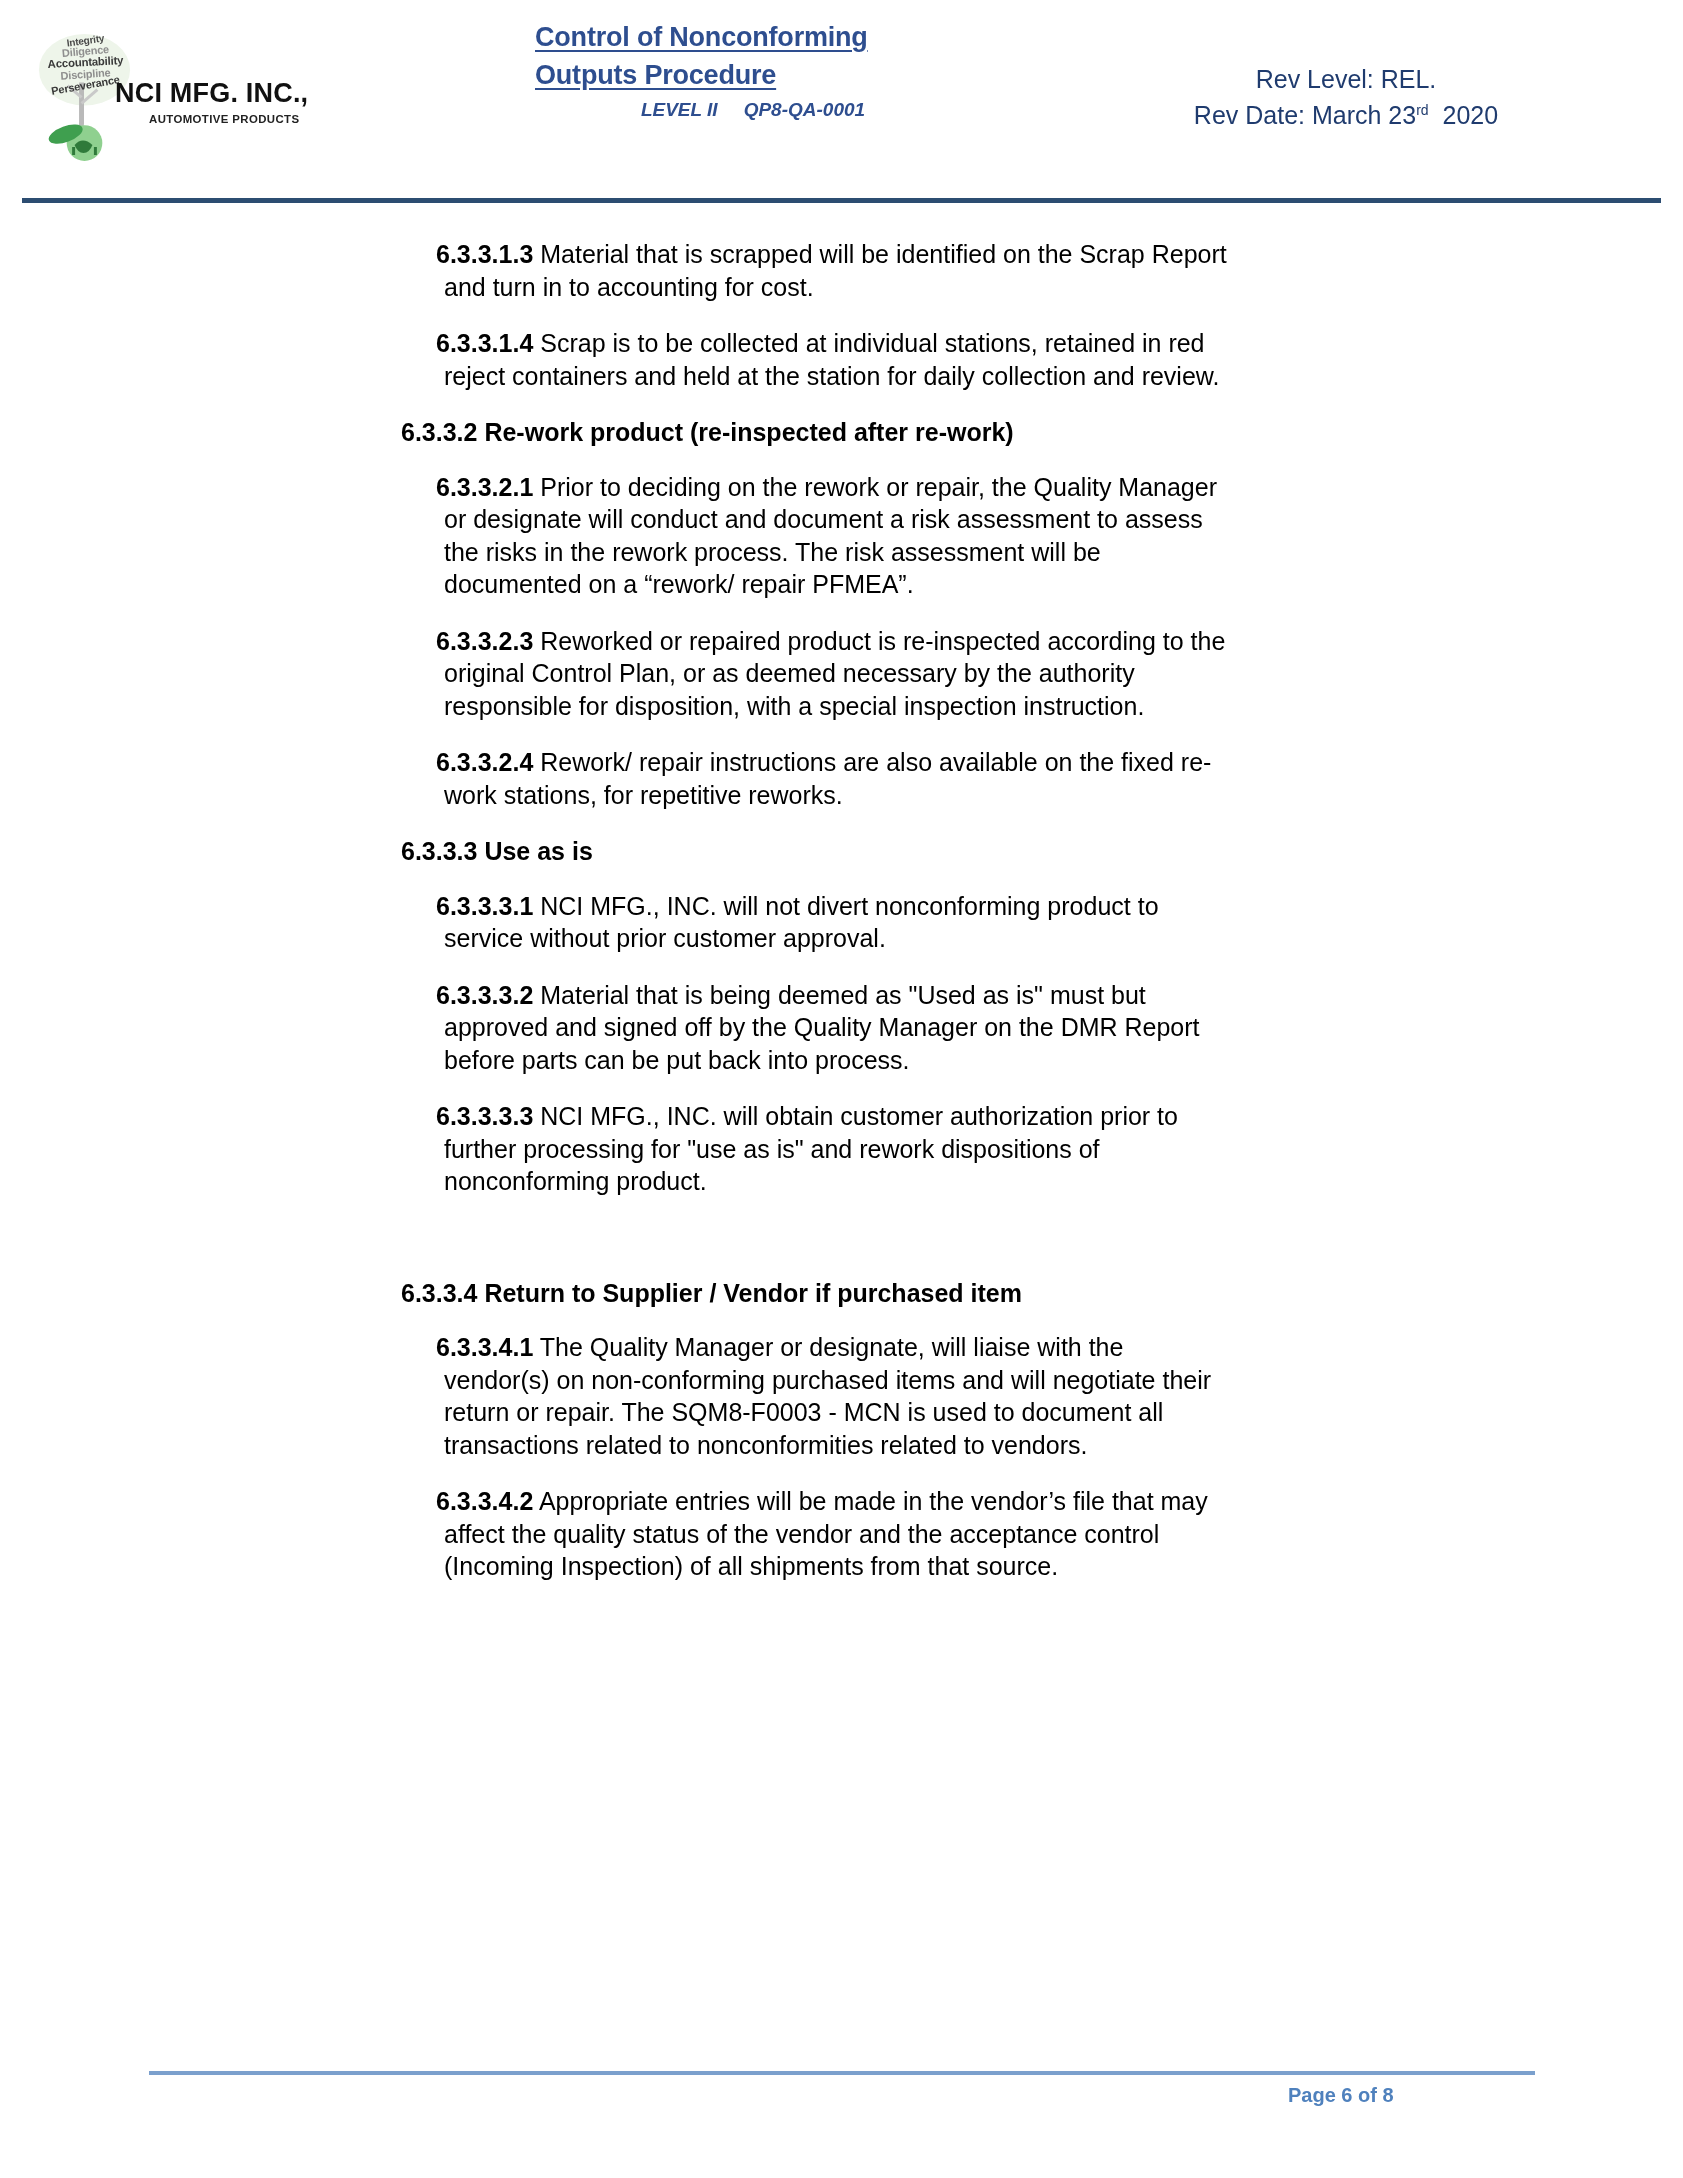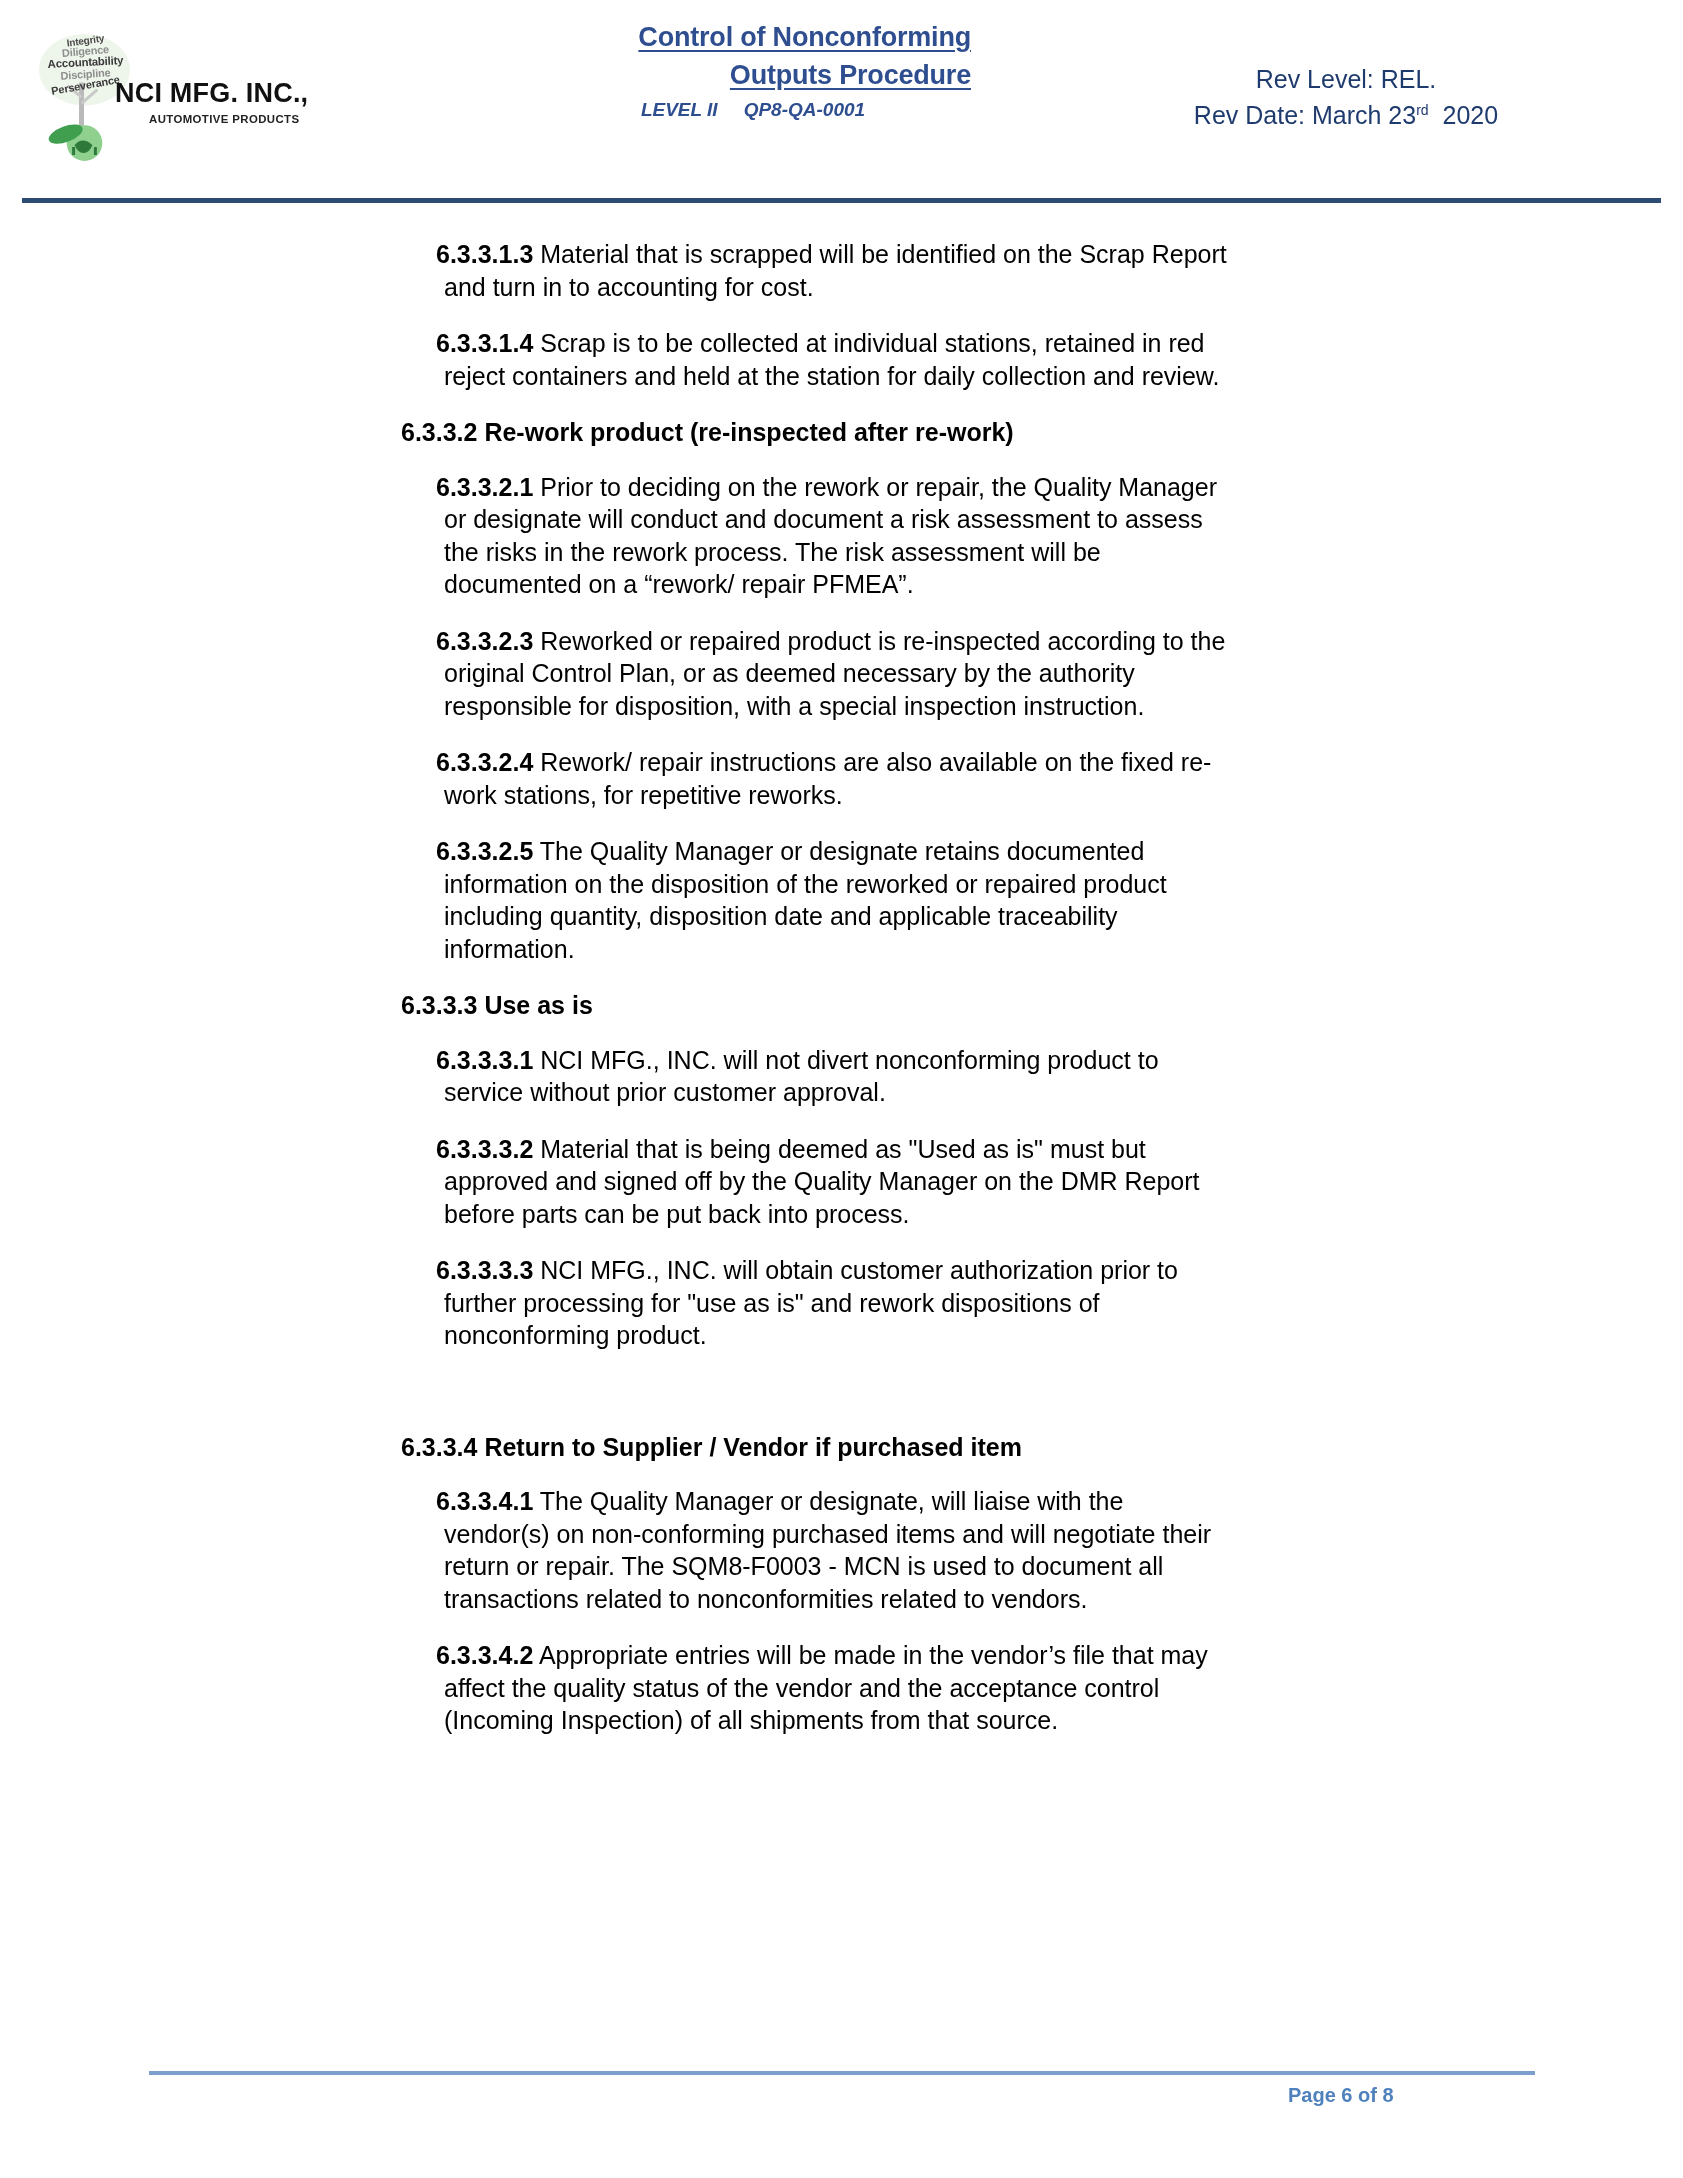--- a/index.html
+++ b/index.html
@@ -85,21 +85,21 @@
     color: #222222;
     letter-spacing: 0.4px;
     white-space: nowrap;
   }
 
   .header-title-block {
     position: absolute;
     left: 535px;
     top: 18px;
     width: 436px;
-    text-align: right;
+    text-align: left;
   }
   .header-title-line {
     display: inline-block;
     font-size: 27px;
     font-weight: bold;
     color: #2e4e8f;
     text-decoration: underline;
     text-underline-offset: 4px;
     line-height: 1.42;
     letter-spacing: -0.2px;
@@ -255,21 +255,20 @@
     <div class="header-rule"></div>
   </div>
 
   <div class="content" id="body-content">
       <p class="para"><span class="num">6.3.3.1.3</span><span> Material that is scrapped will be identified on the Scrap Report and turn in to accounting for cost.</span></p>
       <p class="para"><span class="num">6.3.3.1.4</span><span> Scrap is to be collected at individual stations, retained in red reject containers and held at the station for daily collection and review.</span></p>
       <div class="heading">6.3.3.2 Re-work product (re-inspected after re-work)</div>
       <p class="para"><span class="num">6.3.3.2.1</span><span> Prior to deciding on the rework or repair, the Quality Manager or designate will conduct and document a risk assessment to assess the risks in the rework process. The risk assessment will be documented on a “rework/ repair PFMEA”.</span></p>
       <p class="para"><span class="num">6.3.3.2.3</span><span> Reworked or repaired product is re-inspected according to the original Control Plan, or as deemed necessary by the authority responsible for disposition, with a special inspection instruction.</span></p>
       <p class="para"><span class="num">6.3.3.2.4</span><span> Rework/ repair instructions are also available on the fixed re-work stations, for repetitive reworks.</span></p>
-      <p class="para"><span class="num">6.3.3.2.5</span><span> The Quality Manager or designate retains documented information on the disposition of the reworked or repaired product including quantity, disposition date and applicable traceability information.</span></p>
       <div class="heading">6.3.3.3 Use as is</div>
       <p class="para"><span class="num">6.3.3.3.1</span><span> NCI MFG., INC. will not divert nonconforming product to service without prior customer approval.</span></p>
       <p class="para"><span class="num">6.3.3.3.2</span><span> Material that is being deemed as "Used as is" must but approved and signed off by the Quality Manager on the DMR Report before parts can be put back into process.</span></p>
       <p class="para"><span class="num">6.3.3.3.3</span><span> NCI MFG., INC. will obtain customer authorization prior to further processing for "use as is" and rework dispositions of nonconforming product.</span></p>
       <div class="spacer-lg"></div>
       <div class="heading">6.3.3.4 Return to Supplier / Vendor if purchased item</div>
       <p class="para"><span class="num">6.3.3.4.1</span><span> The Quality Manager or designate, will liaise with the vendor(s) on non-conforming purchased items and will negotiate their return or repair. The SQM8-F0003 - MCN is used to document all transactions related to nonconformities related to vendors.</span></p>
       <p class="para"><span class="num">6.3.3.4.2</span><span> Appropriate entries will be made in the vendor’s file that may affect the quality status of the vendor and the acceptance control (Incoming Inspection) of all shipments from that source.</span></p>
     </div>
 

